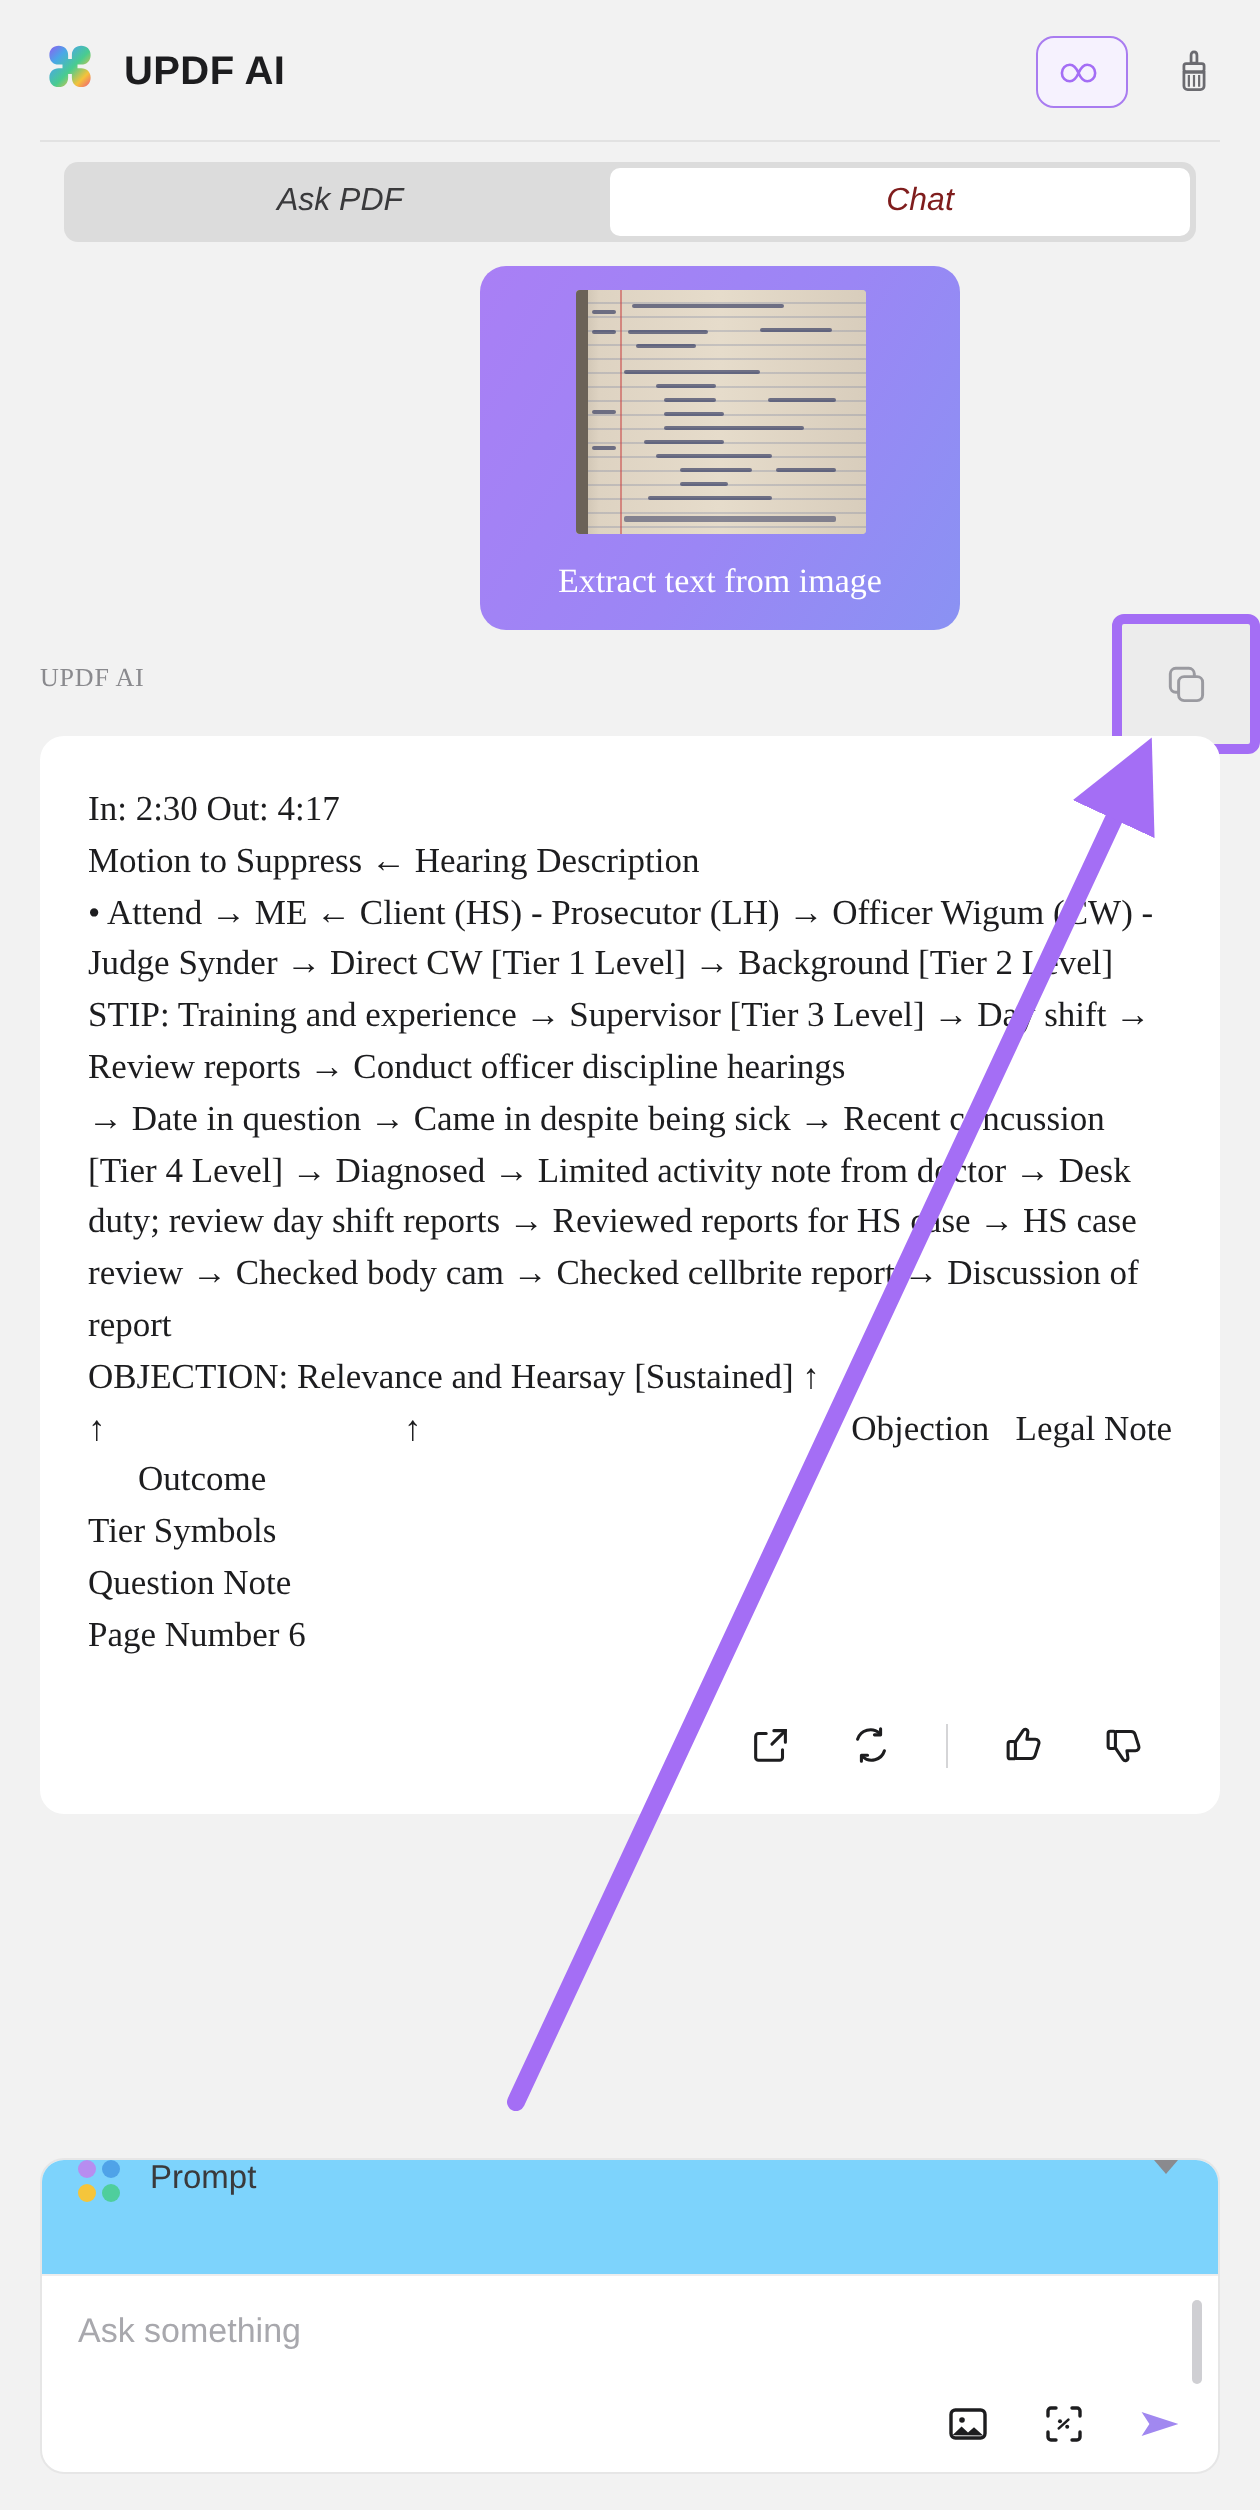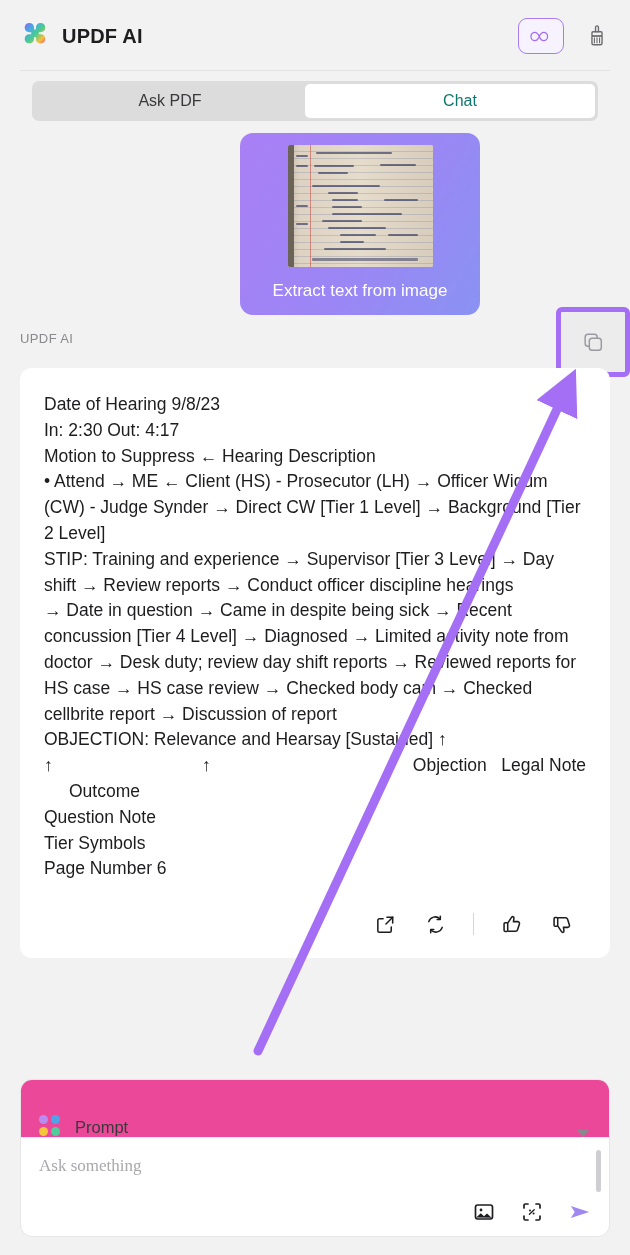--- a/index.html
+++ b/index.html
@@ -73,42 +73,44 @@
 
   
   .tabs {
     position: absolute;
     top: 81px; left: 32px;
     width: 566px; height: 40px;
     background: #dcdcdc;
     border-radius: 7px;
     display: flex;
     padding: 3px;
+    font-style: italic;
   }
   .tab {
     flex: 1;
     display: flex;
     align-items: center;
     justify-content: center;
     font-size: 16px;
     color: #3a3a3c;
     border-radius: 5px;
   }
   .tab.active {
     background: #ffffff;
-    color: #0f766e;
+    color: #7f1d1d;
     padding-left: 20px;
   }
 
   
   .chat {
     position: absolute;
     top: 128px; left: 0;
     width: 502px;
     height: 930px;
+    font-family: Liberation Serif, serif;
   }
 
   
   .user-msg {
     position: absolute;
     top: 5px;
     right: 22px;
     width: 240px;
     border-radius: 13px;
     background: linear-gradient(120deg, #a97ff5 0%, #9b86f5 55%, #8a92f3 100%);
@@ -240,24 +242,24 @@
     left: 20px; bottom: 18px;
     width: 590px;
     height: 158px;
     background: #ffffff;
     border: 1px solid #e6e6e6;
     border-radius: 12px;
     overflow: hidden;
   }
   .prompt-row {
     height: 58px;
-    background: #ec4899;
+    background: #7dd3fc;
     border-bottom: 1px solid #ededed;
     display: flex;
-    align-items: flex-end;
+    align-items: flex-start;
     padding: 0 20px 0 18px;
     gap: 14px;
   }
   .dots {
     width: 22px; height: 22px;
     display: grid;
     grid-template-columns: 10px 10px;
     grid-template-rows: 10px 10px;
     gap: 2px;
   }
@@ -274,21 +276,20 @@
     border-top: 7px solid #8a8a8e;
   }
   .input-area {
     position: relative;
     height: 99px;
     padding: 18px 20px 0 18px;
   }
   .ask-placeholder {
     font-size: 17px;
     color: #a8a8ad;
-    font-family: Liberation Serif, serif;
   }
   .scrollbar {
     position: absolute;
     right: 8px; top: 12px;
     width: 5px; height: 42px;
     border-radius: 3px;
     background: #cfcfd3;
   }
   .input-actions {
     position: absolute;
@@ -393,37 +394,36 @@
       <div class="copy-wrap">
         <svg viewBox="0 0 26 26" width="24" height="24">
           <rect x="4.5" y="4.5" width="13" height="13" rx="3" fill="none" stroke="#9a9aa0" stroke-width="1.6"></rect>
           <rect x="9" y="9" width="13" height="13" rx="3" fill="#ececec" stroke="#9a9aa0" stroke-width="1.6"></rect>
         </svg>
       </div>
     </div>
 
     <div class="answer-card">
       <div class="answer-body">
-        <p>Date of Hearing 9/8/23</p>
         <p>In: 2:30 Out: 4:17</p>
         <p>Motion to Suppress ← Hearing Description</p>
         <p>• Attend → ME  ← Client (HS) - Prosecutor (LH) → Officer Wigum (CW) - Judge Synder → Direct CW [Tier 1 Level] → Background [Tier 2 Level]</p>
         <p>STIP: Training and experience → Supervisor [Tier 3 Level] → Day shift → Review reports → Conduct officer discipline hearings</p>
         <p>→ Date in question → Came in despite being sick → Recent concussion  [Tier 4 Level] → Diagnosed → Limited activity note from doctor → Desk duty; review day shift reports → Reviewed reports for HS case → HS case review → Checked body cam → Checked cellbrite report → Discussion of report</p>
         <p>OBJECTION: Relevance and Hearsay [Sustained] ↑</p>
         <div class="cols">
           <span class="c-arrow1">↑</span>
           <span class="c-arrow2">↑</span>
           <span class="c-right">Objection   Legal Note</span>
         </div>
         <div class="cols">
           <span class="c-outcome">Outcome</span>
         </div>
+        <p>Tier Symbols</p>
         <p>Question Note</p>
-        <p>Tier Symbols</p>
         <p>Page Number 6</p>
       </div>
 
       <div class="answer-actions">
         <div class="act-icon">
           <svg viewBox="0 0 24 24" width="23" height="23">
             <path d="M13.5 4.5H19.5V10.5" fill="none" stroke="#1d1d1f" stroke-width="1.6" stroke-linecap="round"></path>
             <path d="M19.5 4.5L12.5 11.5" fill="none" stroke="#1d1d1f" stroke-width="1.6" stroke-linecap="round"></path>
             <path d="M18 14.5v4a1.5 1.5 0 0 1-1.5 1.5h-11A1.5 1.5 0 0 1 4 18.5v-11A1.5 1.5 0 0 1 5.5 6h4" fill="none" stroke="#1d1d1f" stroke-width="1.6" stroke-linecap="round"></path>
           </svg>

